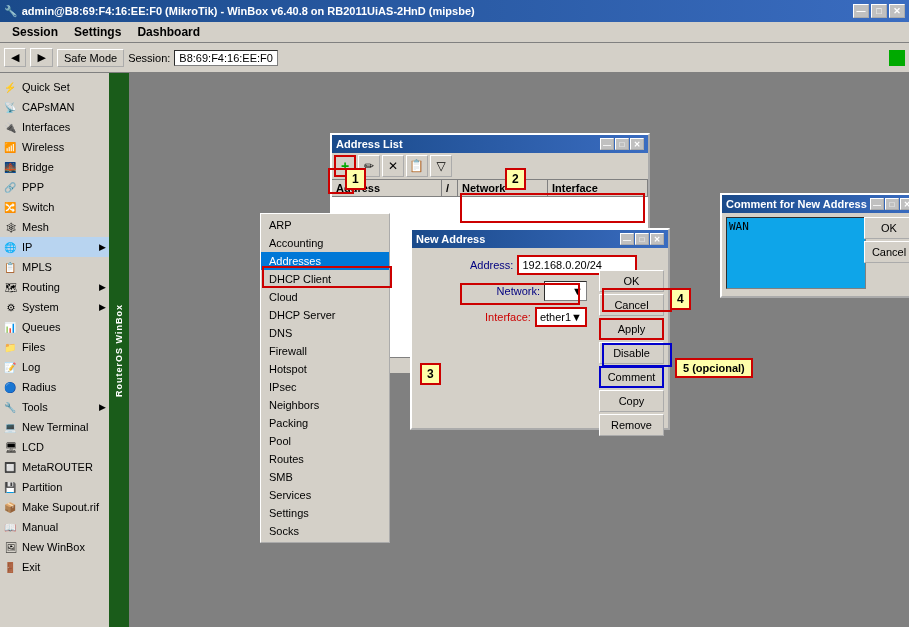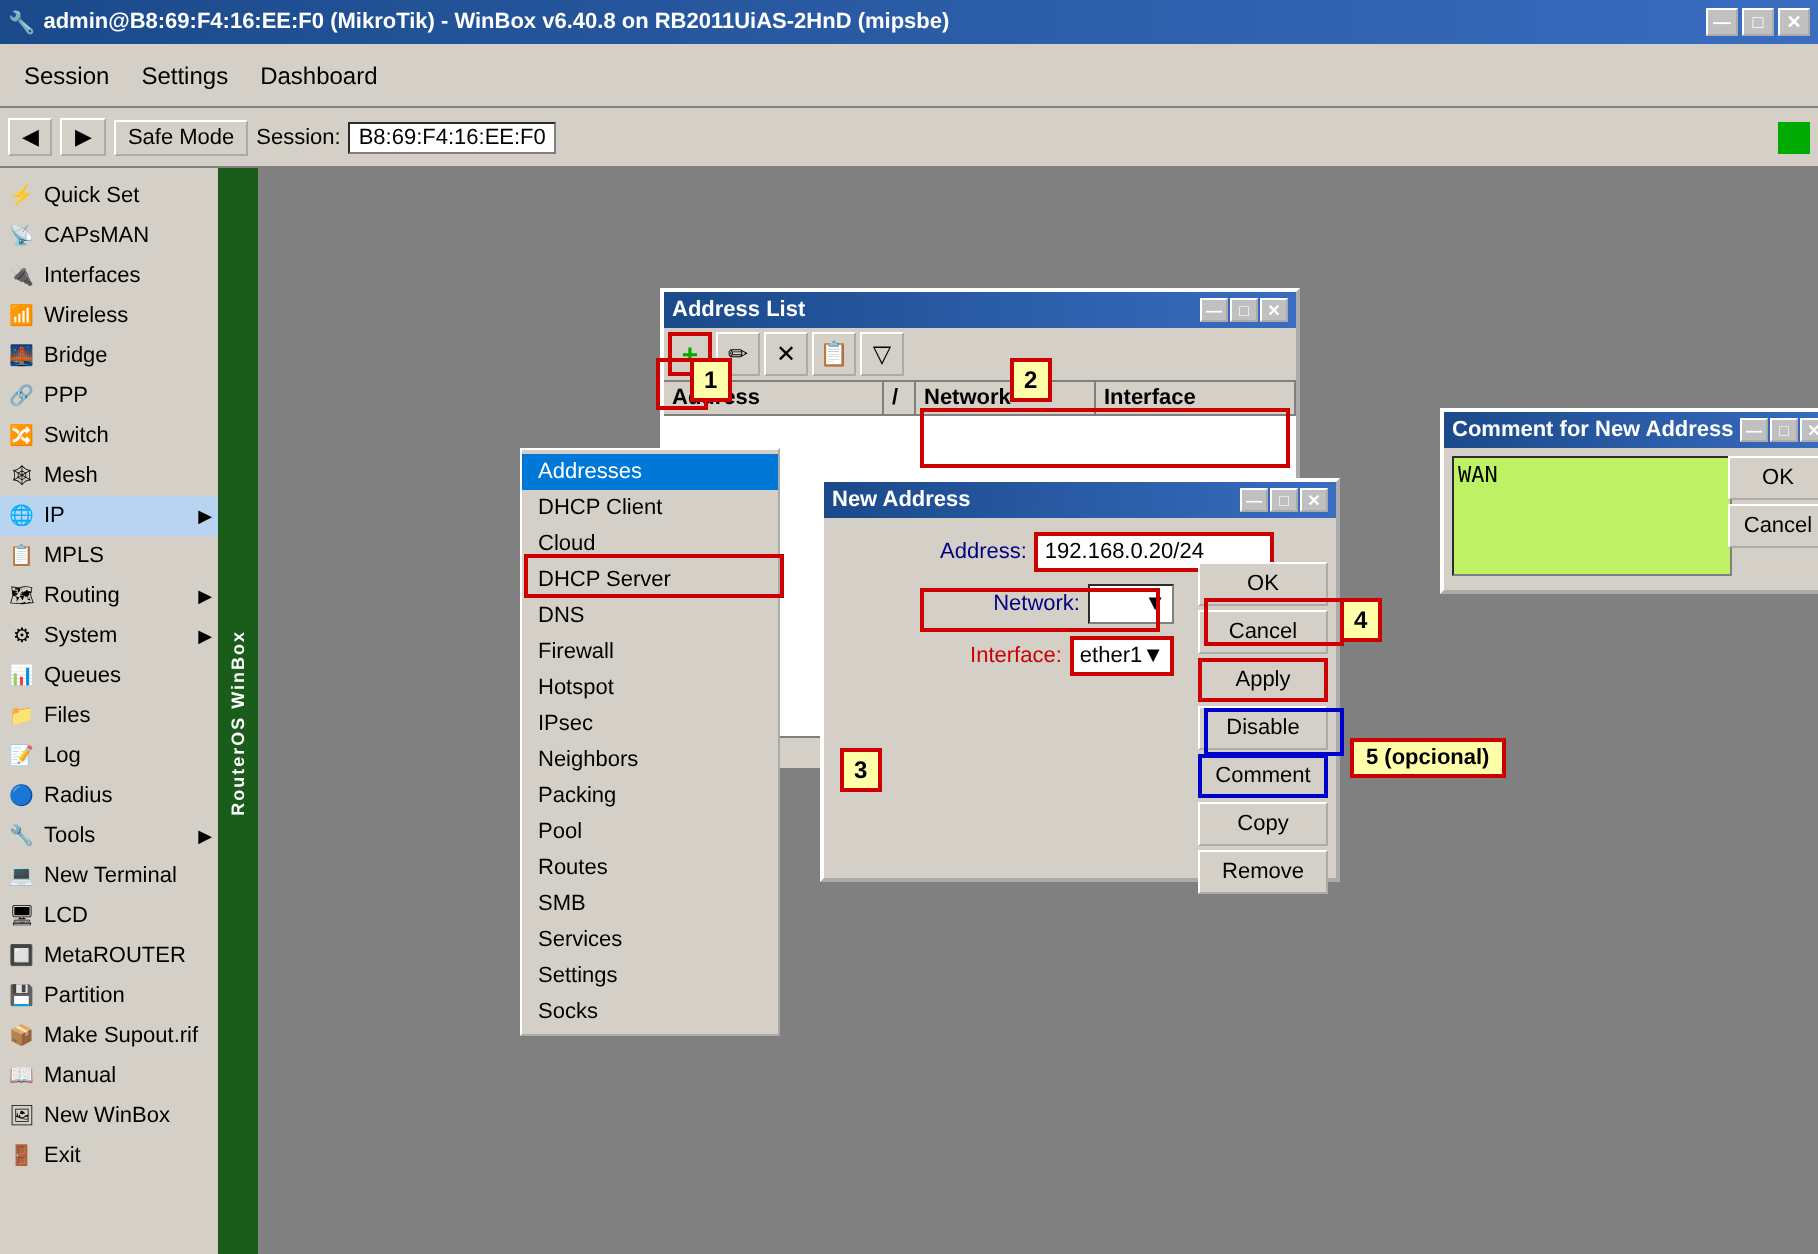--- a/index.html
+++ b/index.html
@@ -32,25 +32,26 @@
       background: #c0c0c0;
       border: 1px outset #fff;
       font-size: 9px;
       display: flex; align-items: center; justify-content: center;
       cursor: pointer;
     }
 
     
     .menu-bar {
       background: #d4d0c8;
-      height: 32px;
+      height: 21px;
       display: flex;
       align-items: center;
       padding: 0 4px;
       border-bottom: 1px solid #808080;
+      font-weight: bold;
     }
     .menu-item {
       padding: 2px 8px;
       cursor: pointer;
       font-size: 12px;
     }
 
     
     .toolbar {
       background: #d4d0c8;
@@ -322,23 +323,23 @@
 
     
     .comment-window {
       left: 590px;
       top: 120px;
       width: 200px;
       z-index: 30;
     }
     .comment-textarea {
       width: 100%;
-      height: 60px;
+      height: 72px;
       border: 1px inset #808080;
-      background: #bef264;
+      background: #0ea5e9;
       padding: 2px;
       font-size: 11px;
       resize: none;
     }
 
     
     .num-badge {
       position: absolute;
       background: #ffffaa;
       border: 2px solid #cc0000;
@@ -502,20 +503,22 @@
     </div>
 
     <div class="brand-sidebar">
       <span class="brand-text">RouterOS WinBox</span>
     </div>
   </div>
 
   <div class="content-area">
 
     <div class="submenu">
+      <div class="submenu-item">ARP</div>
+      <div class="submenu-item">Accounting</div>
       <div class="submenu-item highlighted">Addresses</div>
       <div class="submenu-item">DHCP Client</div>
       <div class="submenu-item">Cloud</div>
       <div class="submenu-item">DHCP Server</div>
       <div class="submenu-item">DNS</div>
       <div class="submenu-item">Firewall</div>
       <div class="submenu-item">Hotspot</div>
       <div class="submenu-item">IPsec</div>
       <div class="submenu-item">Neighbors</div>
       <div class="submenu-item">Packing</div>

